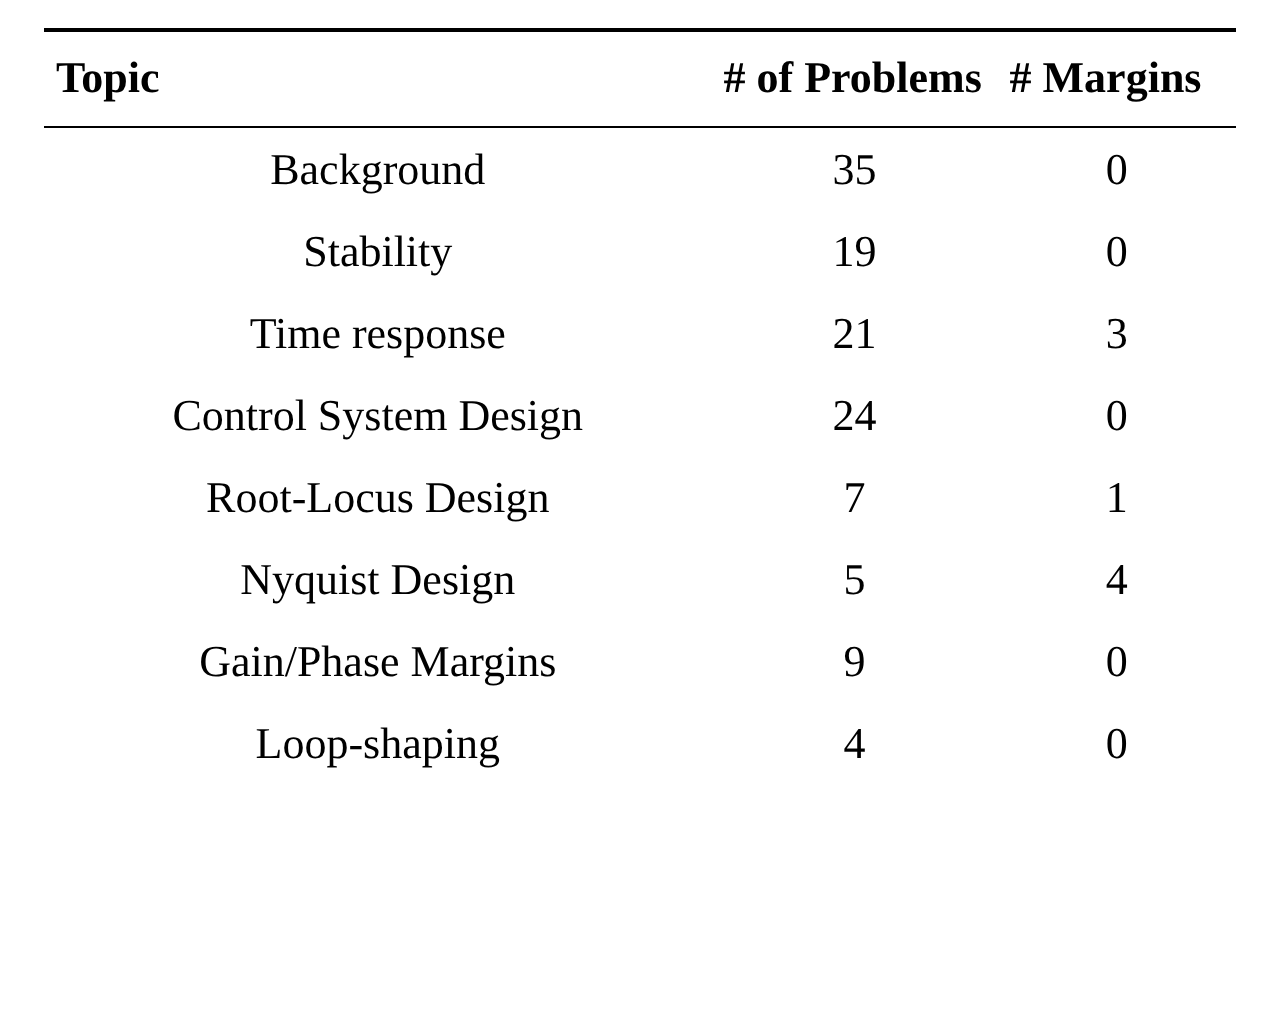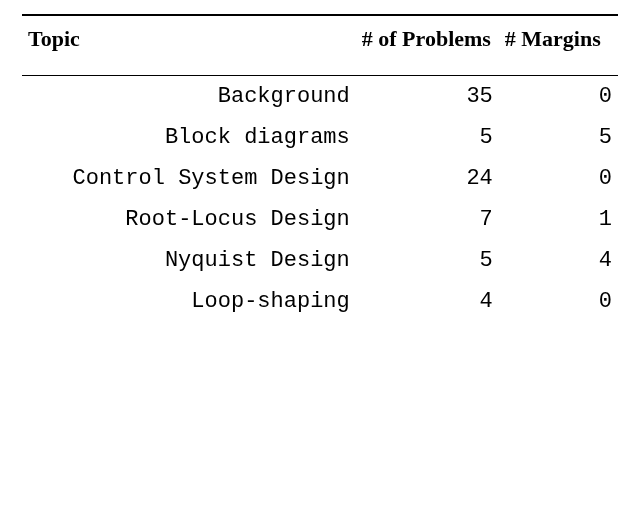--- a/index.html
+++ b/index.html
@@ -16,28 +16,27 @@
   }
   table {
     border-collapse: collapse;
     width: 100%;
     font-size: 22px;
     line-height: 1.5;
   }
   thead th {
     text-align: left;
     font-weight: bold;
-    padding: 6px 6px 20px 6px;
+    padding: 6px 6px 8px 6px;
     border-top: 2px solid #000;
     border-bottom: 1px solid #000;
   }
   tbody td {
-    text-align: right;
+    text-align: center;
     padding: 4px 6px 4px 6px;
-    font-family: Liberation Mono, monospace;
   }
   col.c-topic { width: 56%; }
   col.c-prob  { width: 24%; }
   col.c-vis   { width: 20%; }
 </style>
 </head>
 <body>
 
 <div class="wrap">
   <table>
@@ -53,40 +52,50 @@
         <th># Margins</th>
       </tr>
     </thead>
     <tbody>
       <tr>
         <td>Background</td>
         <td>35</td>
         <td>0</td>
       </tr>
       <tr>
-        <td>Block diagrams</td>
-        <td>5</td>
-        <td>5</td>
+        <td>Stability</td>
+        <td>19</td>
+        <td>0</td>
+      </tr>
+      <tr>
+        <td>Time response</td>
+        <td>21</td>
+        <td>3</td>
       </tr>
       <tr>
         <td>Control System Design</td>
         <td>24</td>
         <td>0</td>
       </tr>
       <tr>
         <td>Root-Locus Design</td>
         <td>7</td>
         <td>1</td>
       </tr>
       <tr>
         <td>Nyquist Design</td>
         <td>5</td>
         <td>4</td>
       </tr>
       <tr>
+        <td>Gain/Phase Margins</td>
+        <td>9</td>
+        <td>0</td>
+      </tr>
+      <tr>
         <td>Loop-shaping</td>
         <td>4</td>
         <td>0</td>
       </tr>
 
     </tbody>
 
   </table>
 </div>
 

